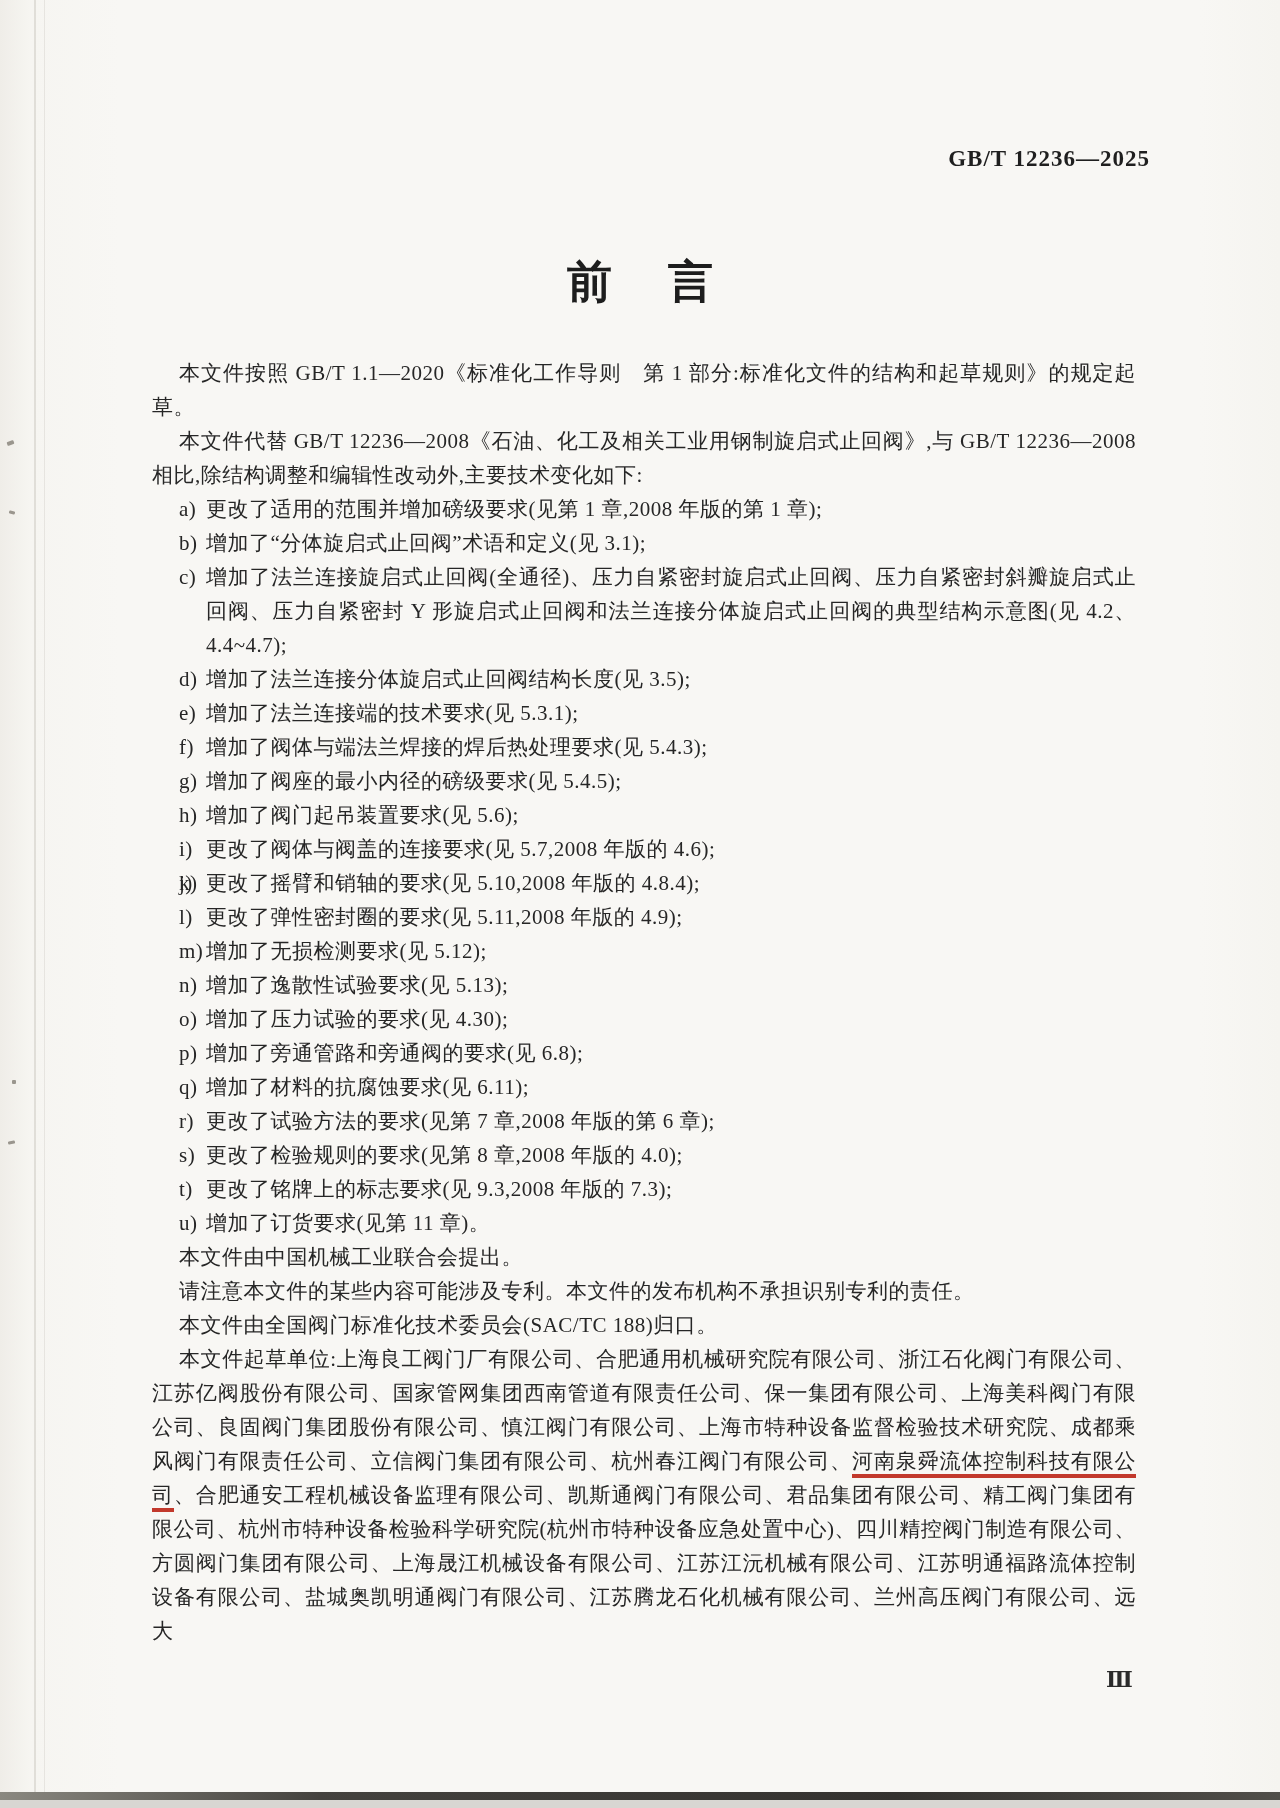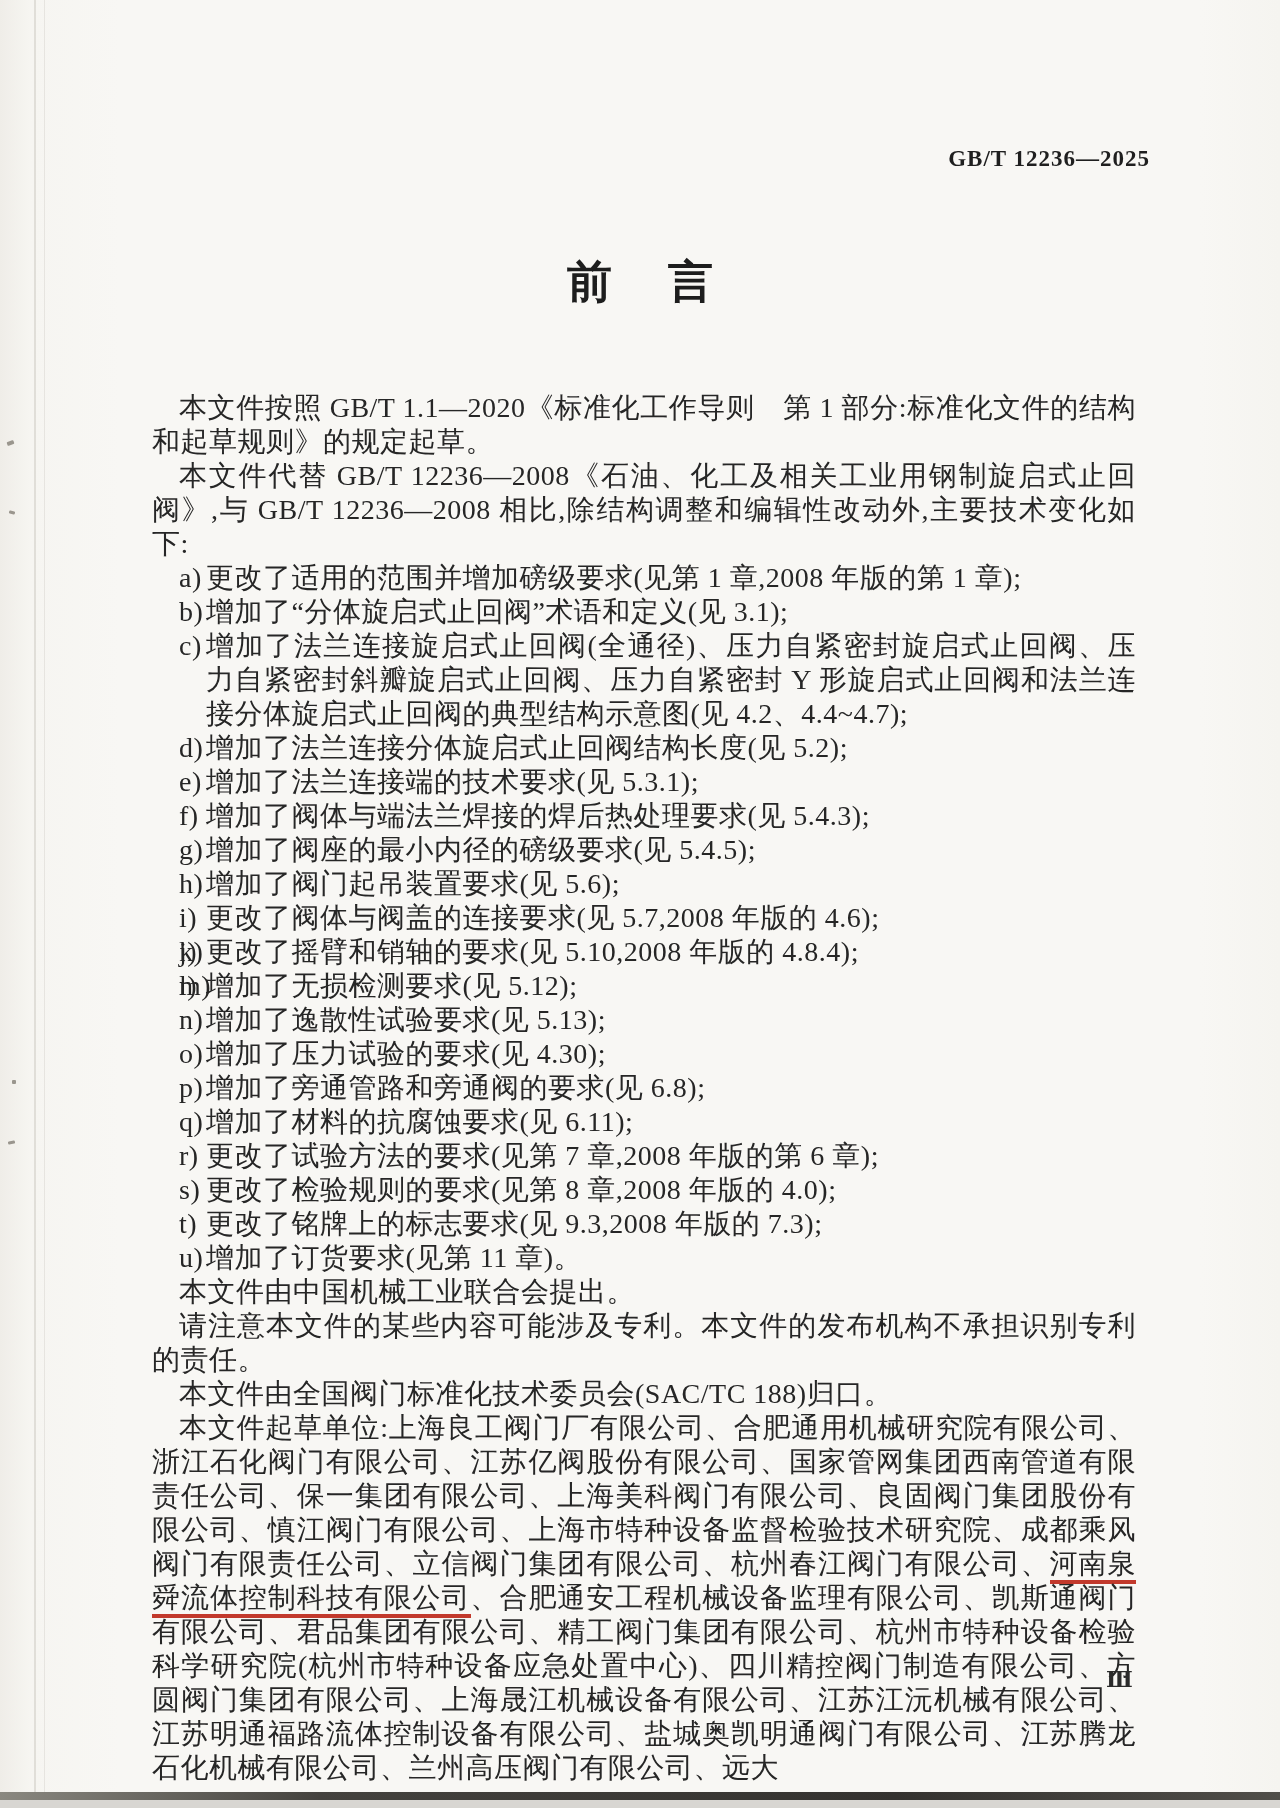--- a/index.html
+++ b/index.html
@@ -12,22 +12,22 @@
   .standard-no{
     position:absolute;top:146px;right:130px;
     font-size:23px;font-weight:700;letter-spacing:1px;color:#1f1f1f;
   }
   .doc-title{
     position:absolute;top:252px;left:0;width:1280px;
     display:flex;justify-content:center;gap:56px;
     font-size:45px;font-weight:700;color:#1d1d1d;
   }
   .content{
-    position:absolute;top:391px;left:152px;width:984px;
-    font-size:28px;line-height:34px;text-align:justify;
+    position:absolute;top:356px;left:152px;width:984px;
+    font-size:21px;line-height:34px;text-align:justify;
     letter-spacing:0.5px;
   }
   .content p{margin:0;text-indent:27px;}
   .change-list{margin:0;padding:0;list-style:none;}
   .change-item{position:relative;padding-left:54px;text-indent:0;}
   .change-item .letter{position:absolute;left:27px;top:0;}
   .drafting{margin:0;text-indent:27px;}
   .hl-underline{border-bottom:4px solid #c2392c;padding-bottom:1px;}
   .page-number{
     position:absolute;top:1666px;left:1106px;
@@ -75,21 +75,21 @@
           <span>增加了“分体旋启式止回阀”术语和定义(见 3.1);</span>
         </li>
 
         <li class="change-item">
           <span class="letter">c)</span>
           <span>增加了法兰连接旋启式止回阀(全通径)、压力自紧密封旋启式止回阀、压力自紧密封斜瓣旋启式止回阀、压力自紧密封 Y 形旋启式止回阀和法兰连接分体旋启式止回阀的典型结构示意图(见 4.2、4.4~4.7);</span>
         </li>
 
         <li class="change-item">
           <span class="letter">d)</span>
-          <span>增加了法兰连接分体旋启式止回阀结构长度(见 5.2);</span>
+          <span>增加了法兰连接分体旋启式止回阀结构长度(见 3.5);</span>
         </li>
 
         <li class="change-item">
           <span class="letter">e)</span>
           <span>增加了法兰连接端的技术要求(见 5.3.1);</span>
         </li>
 
         <li class="change-item">
           <span class="letter">f)</span>
           <span>增加了阀体与端法兰焊接的焊后热处理要求(见 5.4.3);</span>
@@ -114,20 +114,21 @@
           <span class="letter">j)</span>
         </li>
 
         <li class="change-item">
           <span class="letter">k)</span>
           <span>更改了摇臂和销轴的要求(见 5.10,2008 年版的 4.8.4);</span>
         </li>
 
         <li class="change-item">
           <span class="letter">l)</span>
+          <span>更改了弹性密封圈的要求(见 5.11,2008 年版的 4.9);</span>
         </li>
 
         <li class="change-item">
           <span class="letter">m)</span>
           <span>增加了无损检测要求(见 5.12);</span>
         </li>
 
         <li class="change-item">
           <span class="letter">n)</span>
           <span>增加了逸散性试验要求(见 5.13);</span>

